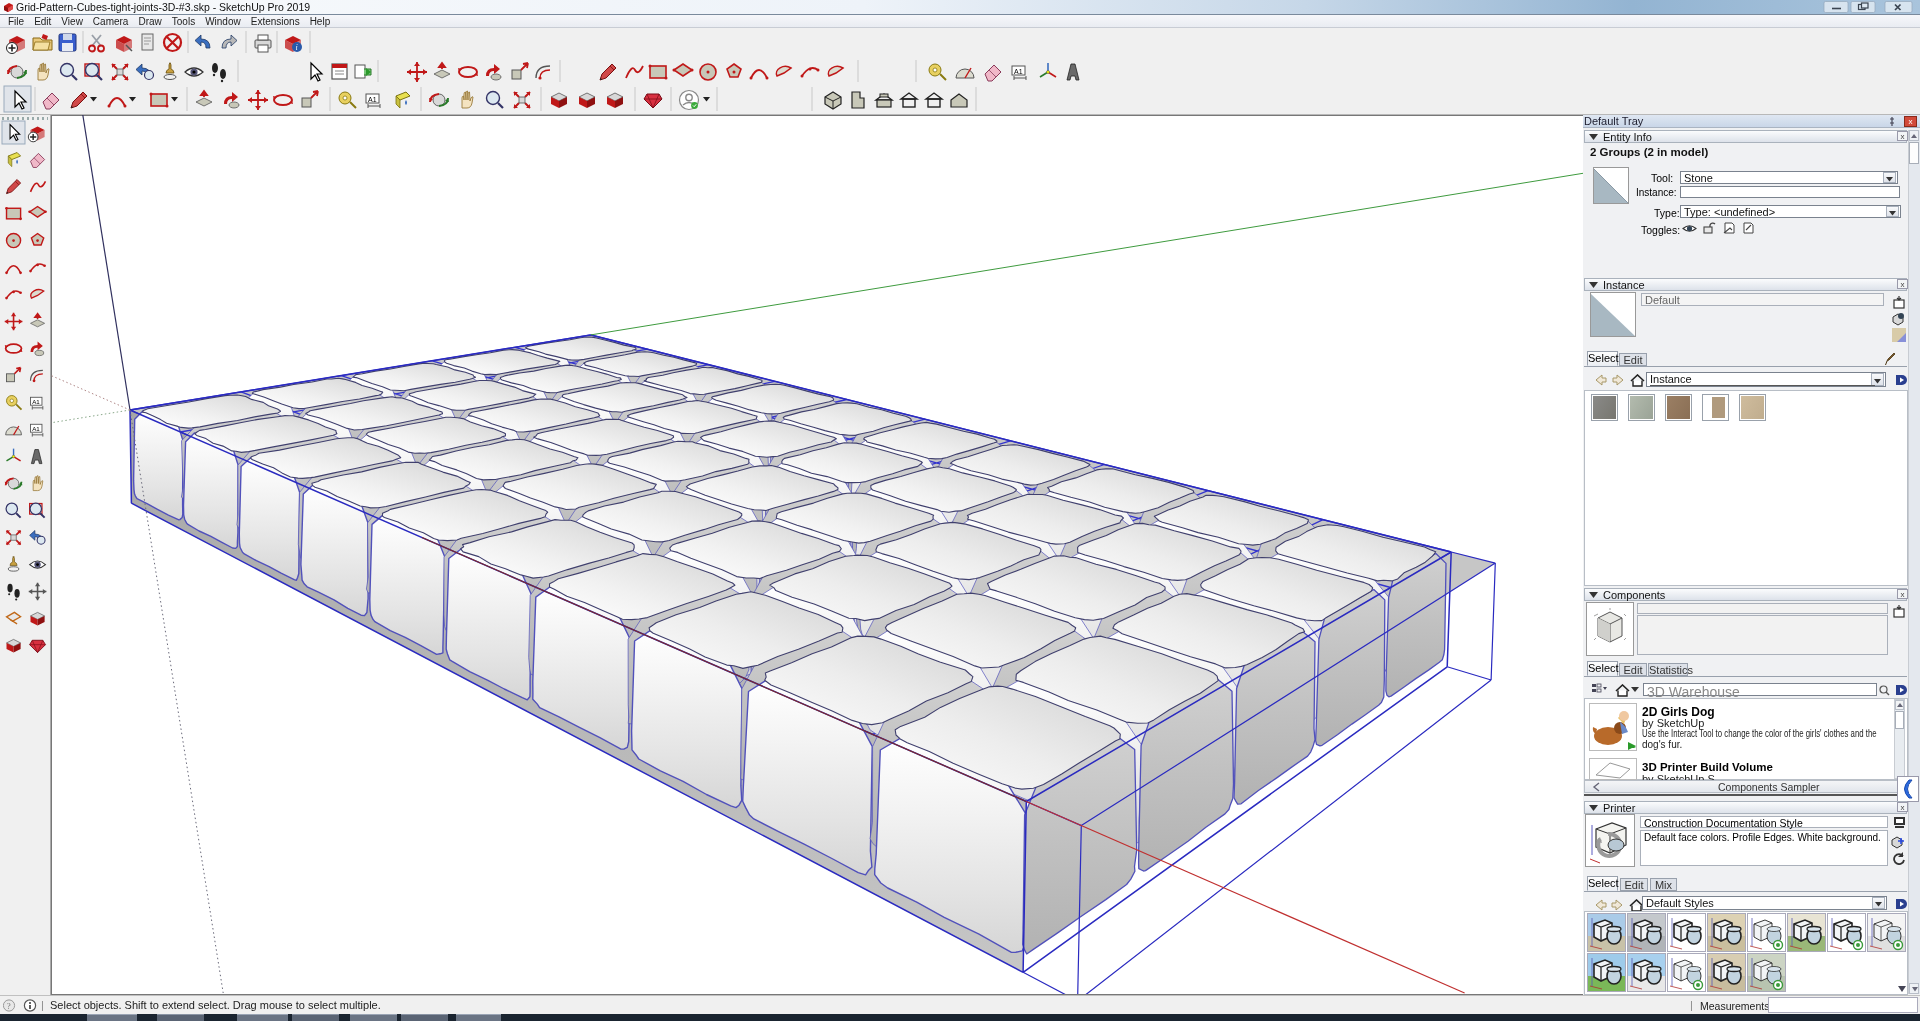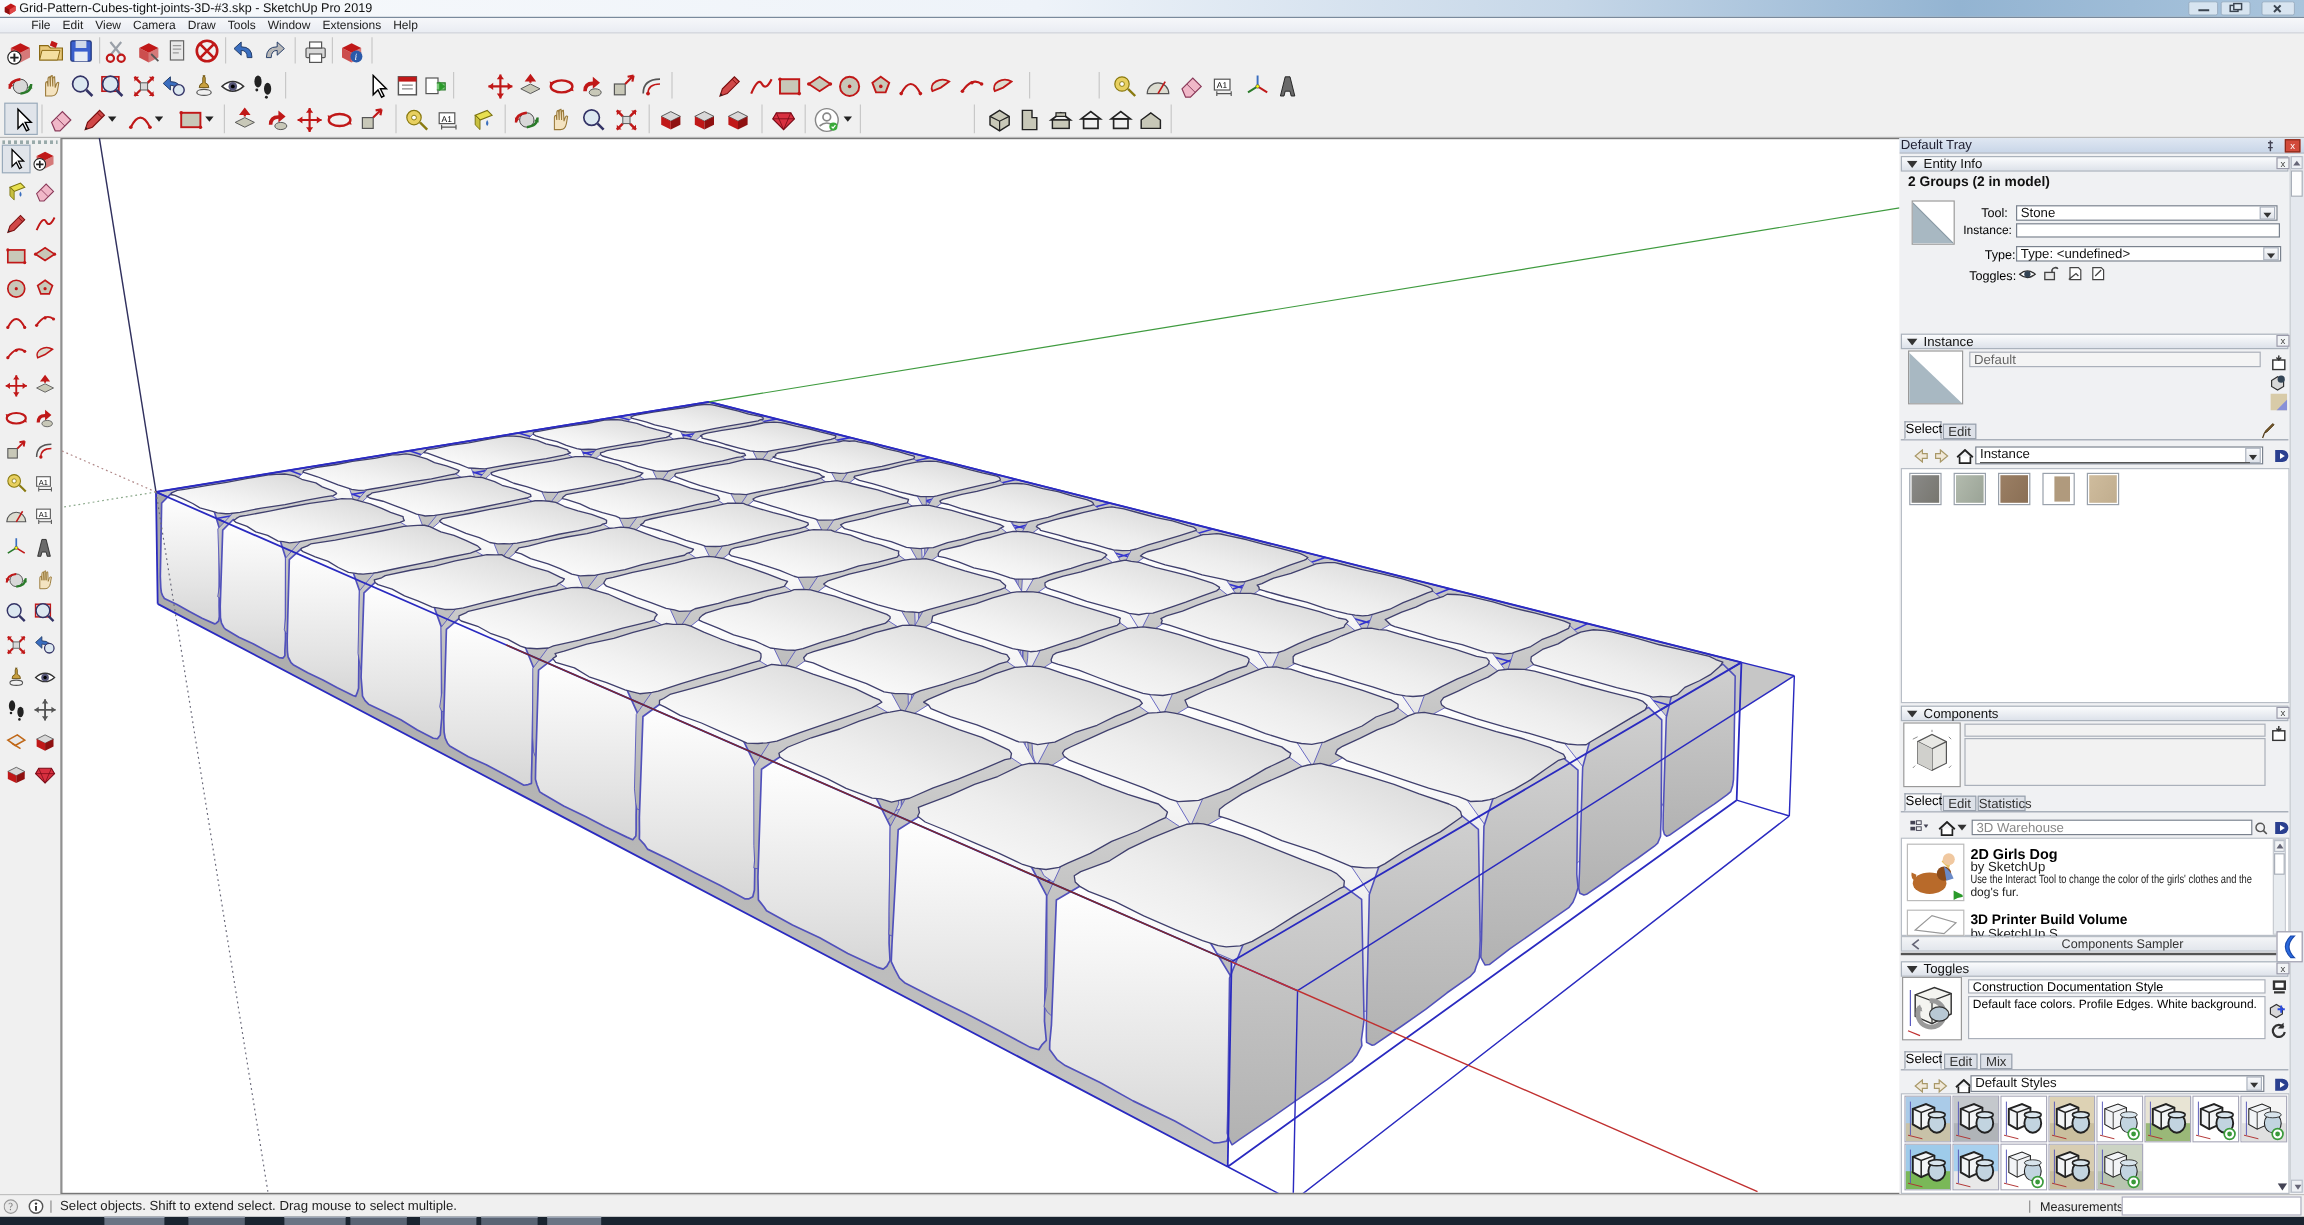--- a/index.html
+++ b/index.html
@@ -32,21 +32,21 @@
           <rect x="69" y="0.5" width="27" height="11" rx="1.5"></rect>
       </g>
       <path d="M16,7.5 h9" stroke="#3a4450" stroke-width="1.6"></path>
       <rect x="42.5" y="3.5" width="6.5" height="5" fill="none" stroke="#3a4450" stroke-width="1.2"></rect>
         <rect x="45.5" y="2" width="6.5" height="5" fill="#dde8f2" stroke="#3a4450" stroke-width="1.2"></rect>
       <path d="M79,3.5 l5.5,5.5 M84.5,3.5 l-5.5,5.5" stroke="#3a4450" stroke-width="1.7"></path>
     </svg>
   </div>
 </div>
 
-<div class="abs" id="menubar"><span style="margin-left:26px">File</span><span>Edit</span><span>View</span><span>Camera</span><span>Draw</span><span>Tools</span><span>Window</span><span>Extensions</span><span>Help</span></div>
+<div class="abs" id="menubar"><span style="margin-left:8px">File</span><span>Edit</span><span>View</span><span>Camera</span><span>Draw</span><span>Tools</span><span>Window</span><span>Extensions</span><span>Help</span></div>
 
 <div class="abs" id="toolzone"></div>
 <svg width="1100" height="88" viewBox="0 28 1100 88" style="position:absolute;left:0;top:28px">
     <g transform="translate(5,31) scale(1.0)">
       <path d="M4,9 L12,5 L20,9 L12,13 Z" fill="#c01818"></path>
       <path d="M4,9 L12,13 L12,21 L4,17 Z" fill="#c01818" opacity="0.75"></path>
       <path d="M20,9 L12,13 L12,21 L20,17 Z" fill="#c01818" opacity="0.55"></path>
       <circle cx="7" cy="17" r="5.5" fill="#fff" stroke="#222" stroke-width="1"></circle>
       <path d="M7,13.5 V20.5 M3.5,17 H10.5" stroke="#222" stroke-width="1.6"></path>
     </g>
@@ -951,21 +951,21 @@
     <path d="M12,4 h4 l-2,3Z" fill="#445"></path>
   </svg>
 <svg class="abs" style="left:1615px;top:684px" width="15" height="13" viewBox="0 0 15 13">
     <path d="M1,7 L7.5,1 L14,7" fill="none" stroke="#222" stroke-width="1.6"></path>
     <path d="M3,6.5 L3,12 L12,12 L12,6.5" fill="#fff" stroke="#222" stroke-width="1.4"></path>
   </svg>
 <svg class="abs" style="left:1631px;top:687px" width="8" height="6" viewBox="0 0 8 6">
     <path d="M0,0h8l-4,5Z" fill="#333"></path>
   </svg>
 <div class="abs" style="left:1643px;top:683px;width:234px;height:13px;background:#fff;border:1px solid #7a828e"></div>
-<div class="abs" style="left:1647px;top:684px;white-space:nowrap;font-size:11px;color:#888">3D Warehouse</div>
+<div class="abs" style="left:1647px;top:684px;white-space:nowrap;font-size:14px;color:#888">3D Warehouse</div>
 <svg class="abs" style="left:1879px;top:685px" width="11" height="11" viewBox="0 0 11 11">
     <circle cx="4.5" cy="4.5" r="3.5" fill="none" stroke="#555" stroke-width="1.2"></circle>
     <path d="M7,7 L10,10" stroke="#555" stroke-width="1.4"></path>
   </svg>
 <svg class="abs" style="left:1894px;top:683px" width="14" height="14" viewBox="0 0 14 14">
     <path d="M2,2 h6 a5,5 0 0 1 0,10 h-6Z" fill="#2a3f8f"></path>
     <path d="M6,4.5 l4,2.5 -4,2.5Z" fill="#fff"></path>
   </svg>
 <div class="abs" style="left:1584px;top:698px;width:324px;height:82px;background:#fff;border:1px solid #b8bec6"></div>
 <div class="abs" style="left:1589px;top:703px;width:48px;height:48px;background:#fff;border:1px solid #bbb"></div>
@@ -1004,21 +1004,21 @@
   </svg>
 <div class="abs" style="left:1584px;top:794px;width:324px;height:2px;background:#555"></div>
 <div class="abs" style="left:1897px;top:776px;width:22px;height:26px;background:#fff;border:1px solid #99a"></div>
 <svg class="abs" style="left:1899px;top:778px" width="18" height="22" viewBox="0 0 18 22">
     <path d="M13,2 Q4,11 13,20 L10,20 Q1,11 10,2Z" fill="#2a6adf" stroke="#1a4aaf" stroke-width="1"></path>
   </svg>
 <div class="abs" style="left:1584px;top:801px;width:323px;height:13px;background:linear-gradient(#fbfcfd,#dde2ea);border:1px solid #aab2bc;"></div>
 <svg class="abs" style="left:1589px;top:805px" width="9" height="6" viewBox="0 0 9 6">
     <path d="M0,0h9l-4.5,6Z" fill="#333"></path>
   </svg>
-<div class="abs" style="left:1603px;top:802px;white-space:nowrap;font-size:11px;color:#111">Toggles</div>
+<div class="abs" style="left:1603px;top:802px;white-space:nowrap;font-size:11px;color:#111">Printer</div>
 <div class="abs" style="left:1897px;top:802px;width:11px;height:10px;border:1px solid #99a;background:#f2f4f6;font-size:8px;line-height:9px;text-align:center;color:#444">x</div>
 <div class="abs" style="left:1585px;top:814px;width:50px;height:53px;background:#fff;border:1px solid #999"></div>
 <svg class="abs" style="left:1586px;top:815px" width="48" height="51" viewBox="0 0 48 51">
     <path d="M10,14 L26,8 L40,13 L40,30 L24,38 L10,32Z" fill="#f4f4f0" stroke="#333" stroke-width="1.2"></path>
     <path d="M10,14 L24,19 L40,13 M24,19 L24,38" fill="none" stroke="#333" stroke-width="1"></path>
     <path d="M24,19 m-2,0 a11,11 0 1 1 -8,5" fill="none" stroke="#9a9a9a" stroke-width="4"></path>
     <path d="M10,26 l4,-4 2,6Z" fill="#9a9a9a"></path>
     <ellipse cx="30" cy="30" rx="8" ry="6" fill="#b8c8d4" stroke="#333" stroke-width="1"></ellipse>
     <path d="M4,44 l10,4" stroke="#c03030" stroke-width="1"></path>
     <path d="M6,10 l0,30" stroke="#5a5ac0" stroke-width="1"></path>

